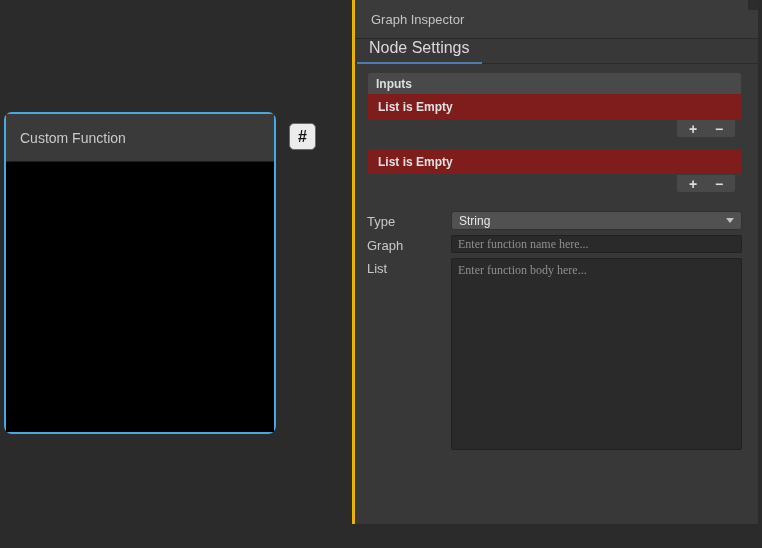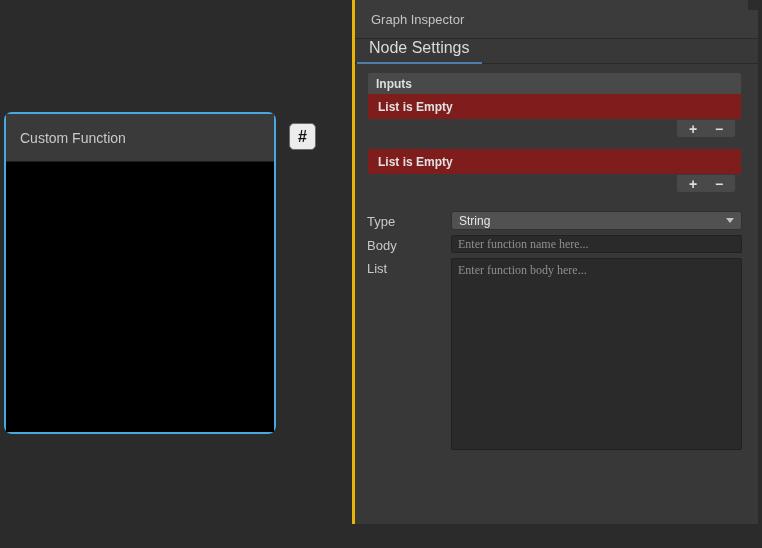--- a/index.html
+++ b/index.html
@@ -294,21 +294,21 @@
 
       <div class="form-row">
         <div class="form-label">Type</div>
         <div class="dropdown">
           <span>String</span>
           <span class="chevron-down"></span>
         </div>
       </div>
 
       <div class="form-row">
-        <div class="form-label">Body</div>
+        <div class="form-label">Graph</div>
         <input class="text-input" type="text" placeholder="Enter function name here..." style="">
       </div>
 
       <div class="form-row">
         <div class="form-label">List</div>
         <textarea class="textarea" placeholder="Enter function body here..." style=""></textarea>
       </div>
     </div>
   </div>
 

